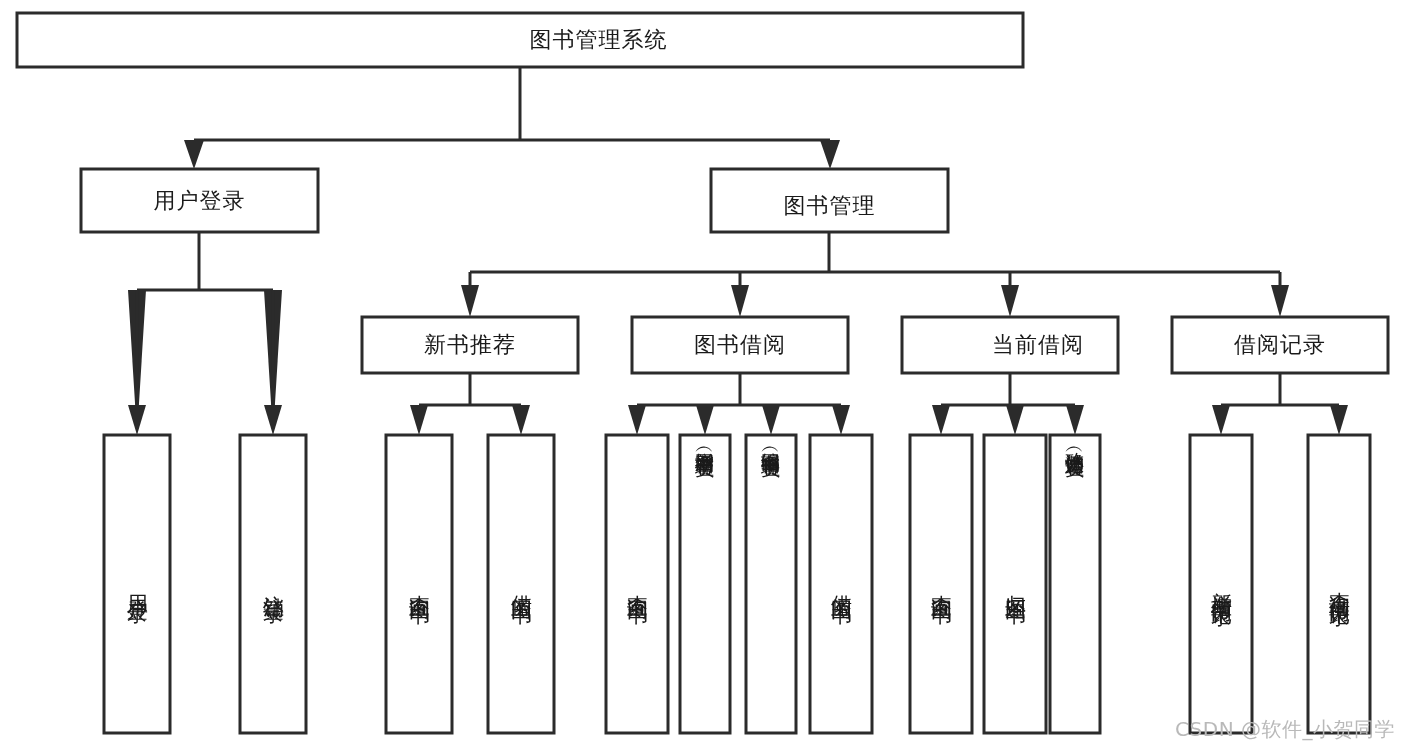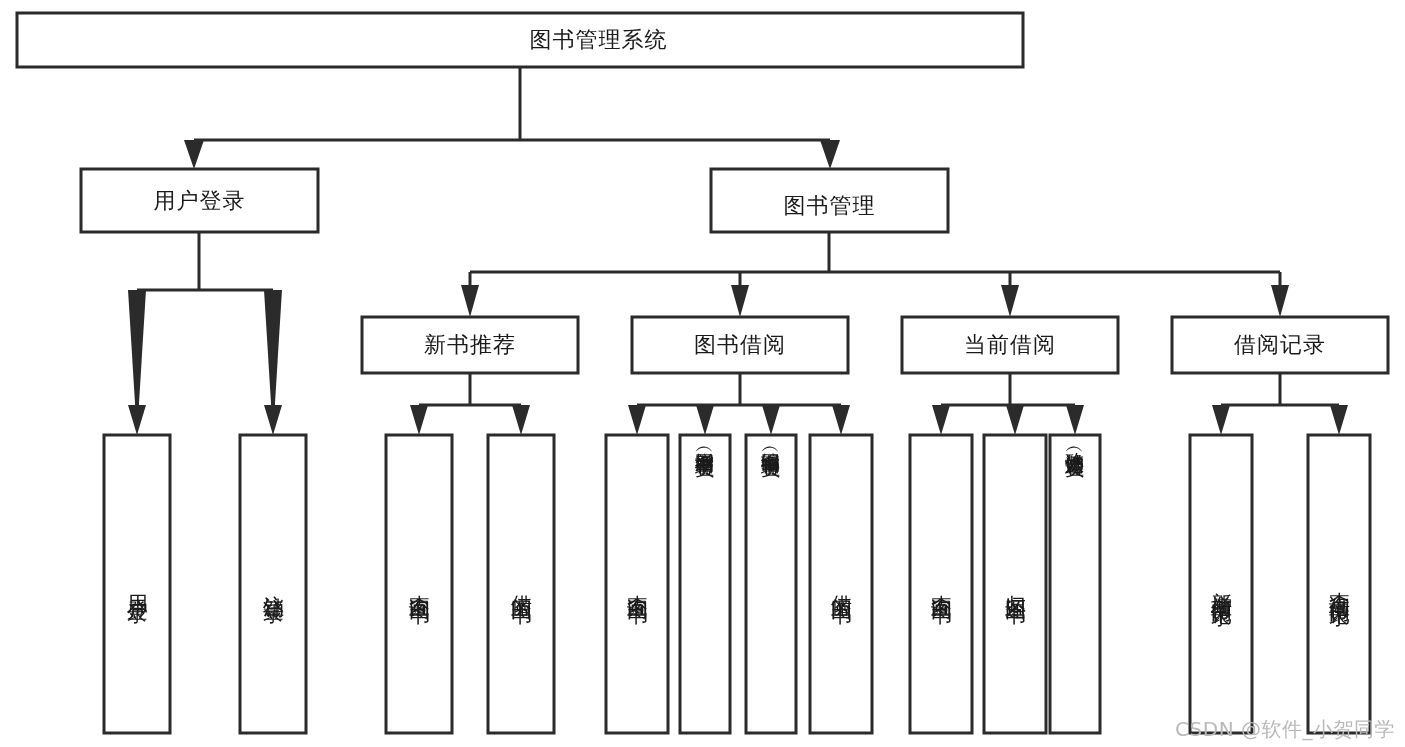--- a/index.html
+++ b/index.html
@@ -200,21 +200,21 @@
   <div class="htext-wrap" style="left:711px; top:169px; width:237px; height:73px;">
     <span class="htext">图书管理</span>
   </div>
 
   <div class="htext-wrap" style="left:362px;  top:317px; width:216px; height:56px;">
     <span class="htext">新书推荐</span>
   </div>
   <div class="htext-wrap" style="left:632px;  top:317px; width:216px; height:56px;">
     <span class="htext">图书借阅</span>
   </div>
-  <div class="htext-wrap" style="left:902px;  top:317px; width:216px; height:56px;">
+  <div class="htext-wrap" style="left:902px;  top:317px; width:216px; height:56px;padding-left:28px;">
     <span class="htext">当前借阅</span>
   </div>
   <div class="htext-wrap" style="left:1172px; top:317px; width:216px; height:56px;border-radius:11px;">
     <span class="htext">借阅记录</span>
   </div>
 
   <div class="vtext-wrap" style="left:104px; top:435px; width:66px; height:298px;">
     <span class="vtext">用户登录</span>
   </div>
   <div class="vtext-wrap" style="left:240px; top:435px; width:66px; height:298px;">

